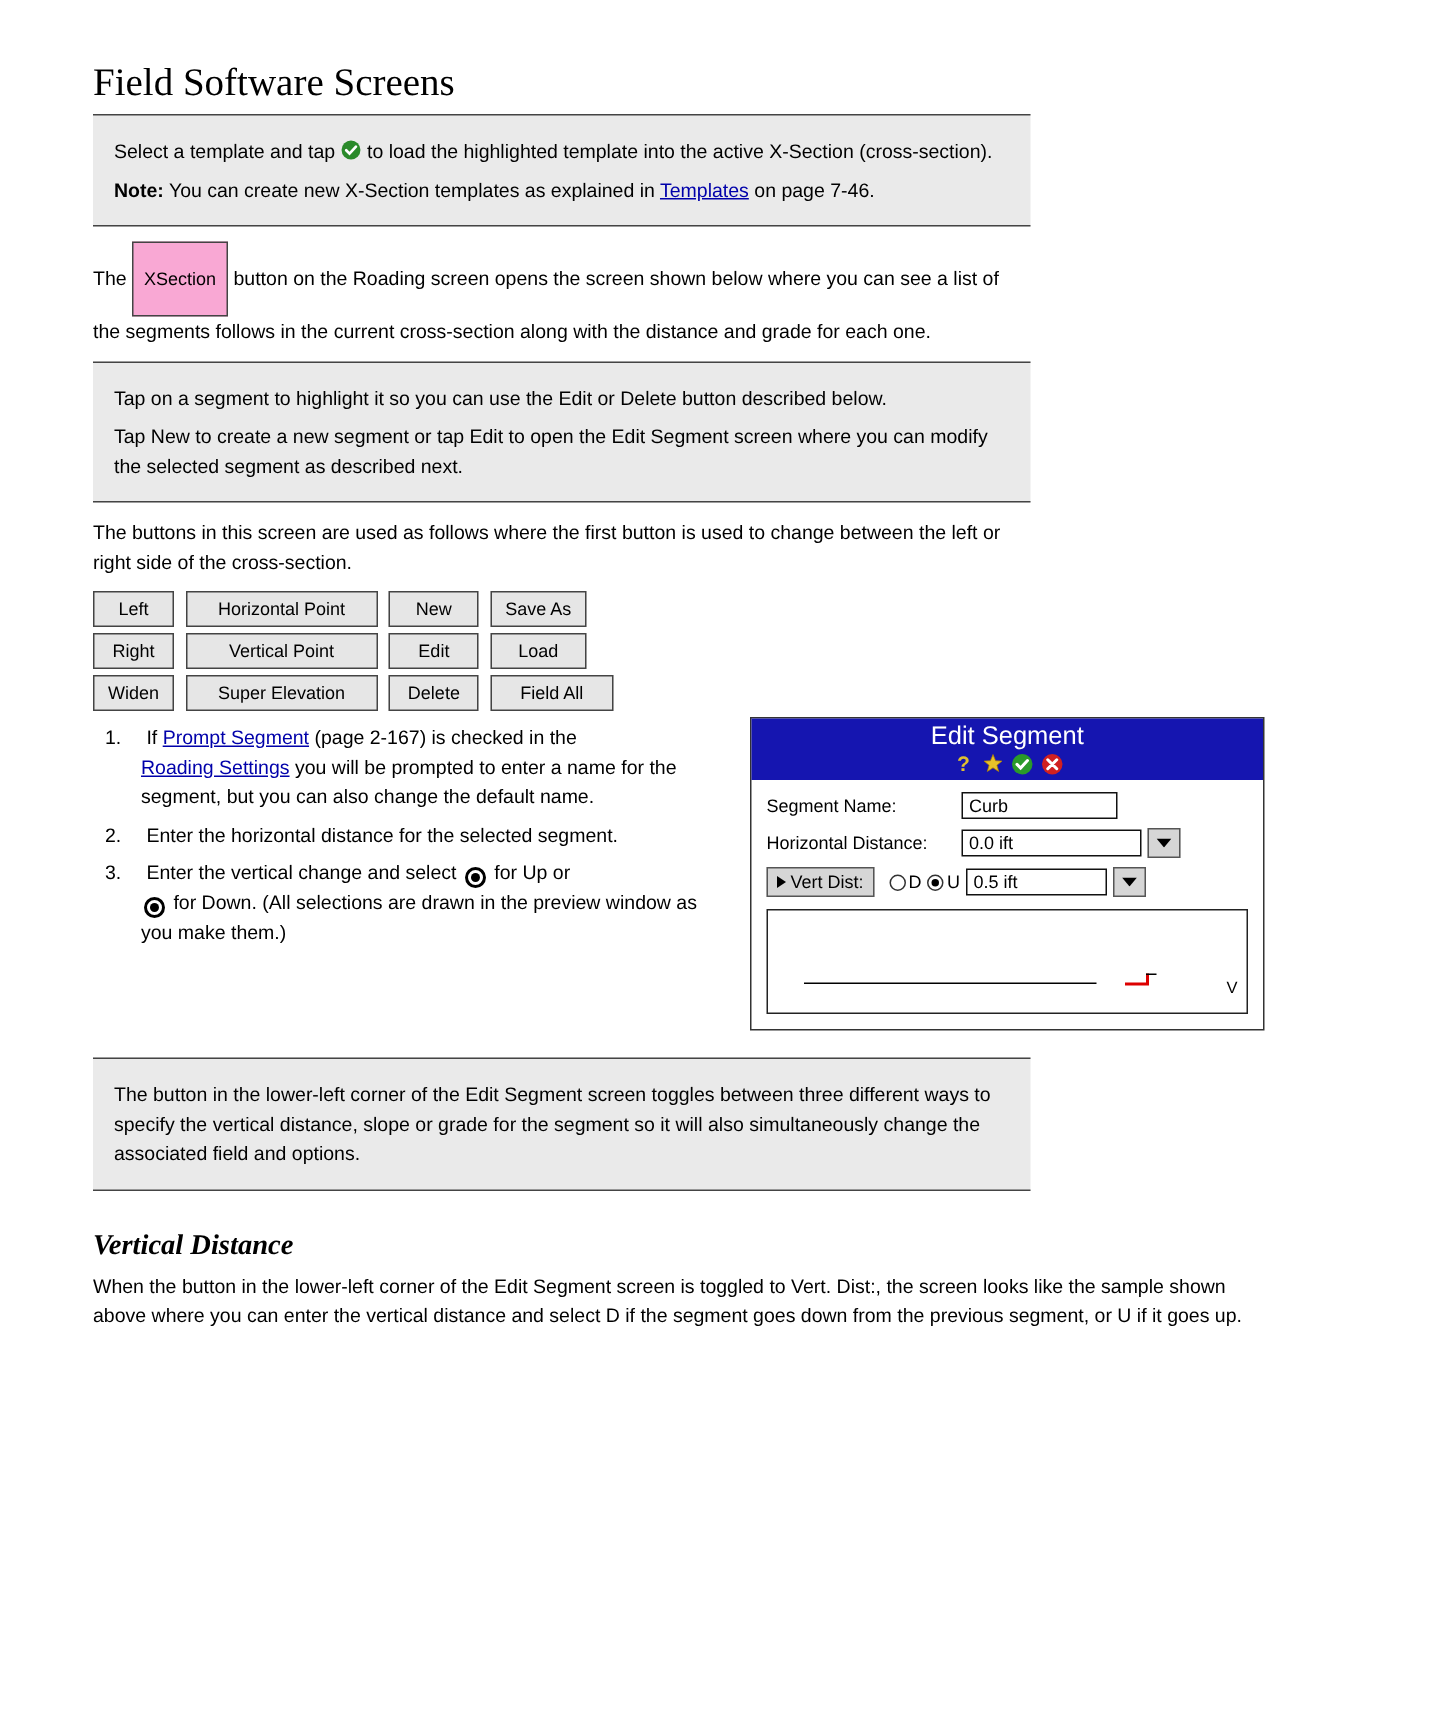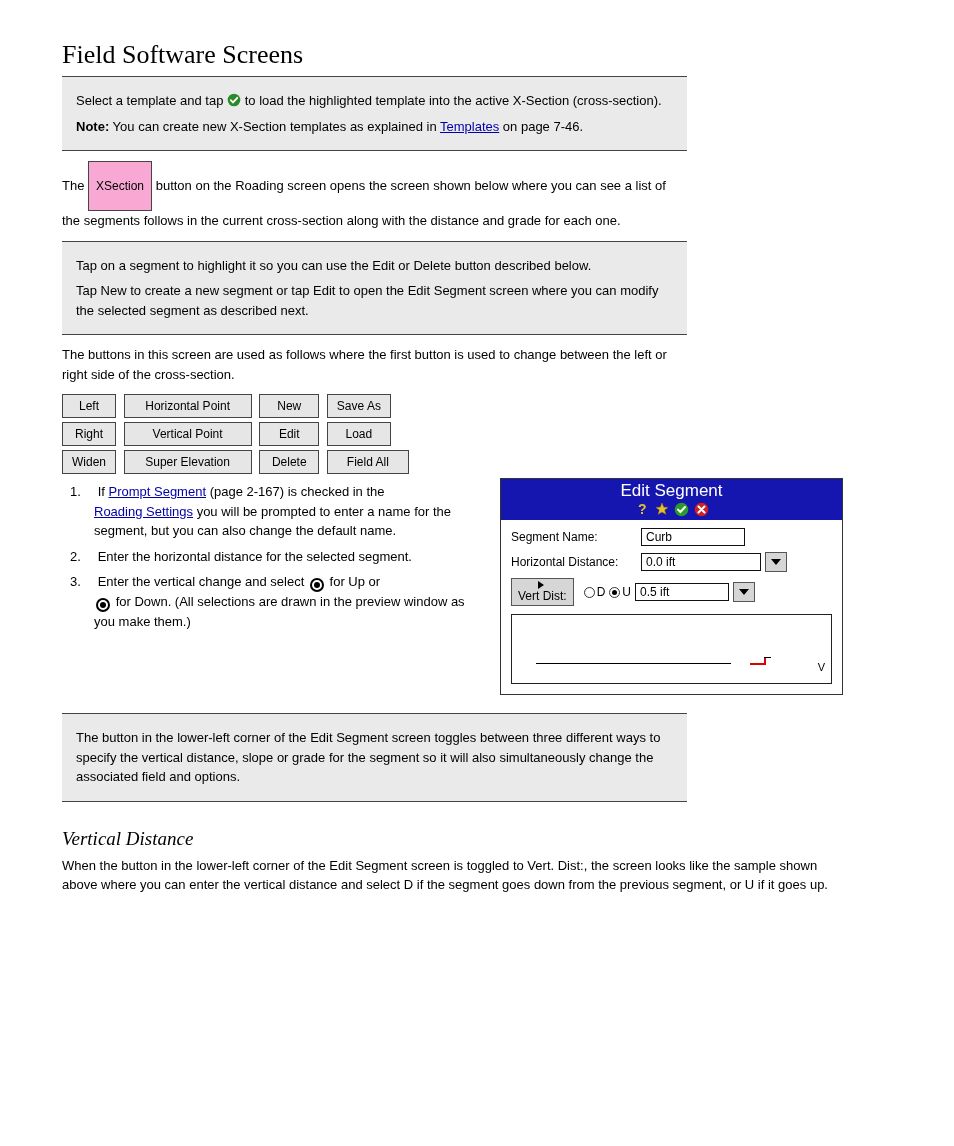--- a/index.html
+++ b/index.html
@@ -123,21 +123,20 @@
     margin-left: 4px;
   }
   .dd svg { display:block; }
   .vd-btn {
     background: #d6d6d6;
     border: 1px solid #555;
     padding: 2px 6px;
     display: inline-flex; align-items: center;
     font-size: 12px;
     margin-right: 6px;
-    flex-direction: column;
   }
   .vd-btn .tri { margin-right: 3px; }
   .rad {
     width: 11px; height: 11px;
     border: 1px solid #333;
     border-radius: 50%;
     display: inline-flex;
     align-items: center; justify-content: center;
     margin: 0 2px 0 4px;
     vertical-align: -2px;
@@ -170,20 +169,21 @@
     border-top: 1px solid #000;
   }
   .v-lbl { position: absolute; right: 6px; top: 46px; font-size: 11px; }
 
   .h3 {
     font-family: "Times New Roman", Times, serif;
     font-size: 19px;
     font-style: italic;
     margin-top: 26px;
     margin-bottom: 4px;
+    font-weight: bold;
   }
 </style>
 </head>
 <body>
 
 <div class="page-title">Field Software Screens</div>
 
 <div class="callout">
   <p>
     <span>Select a template and tap </span>

